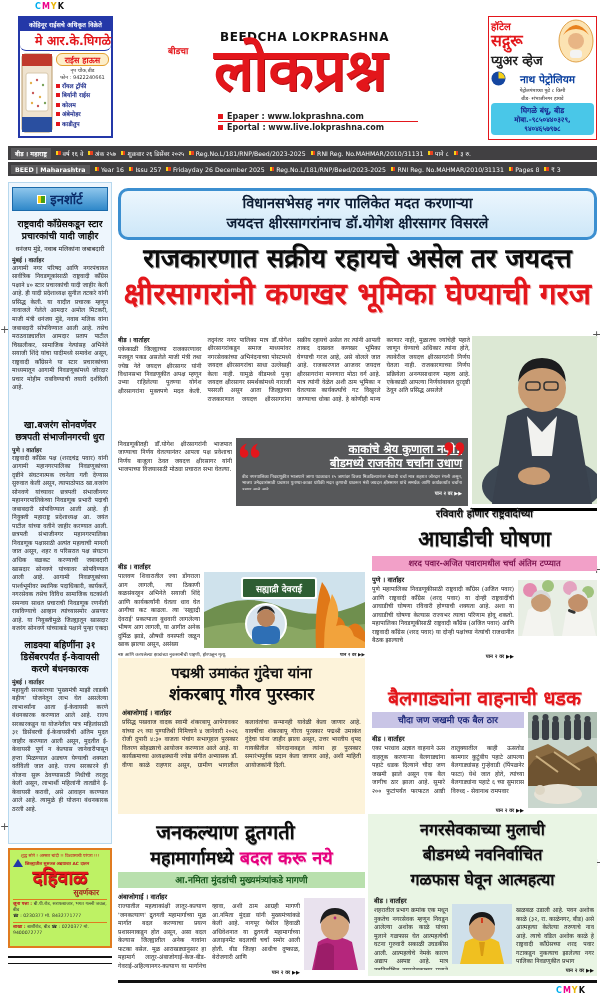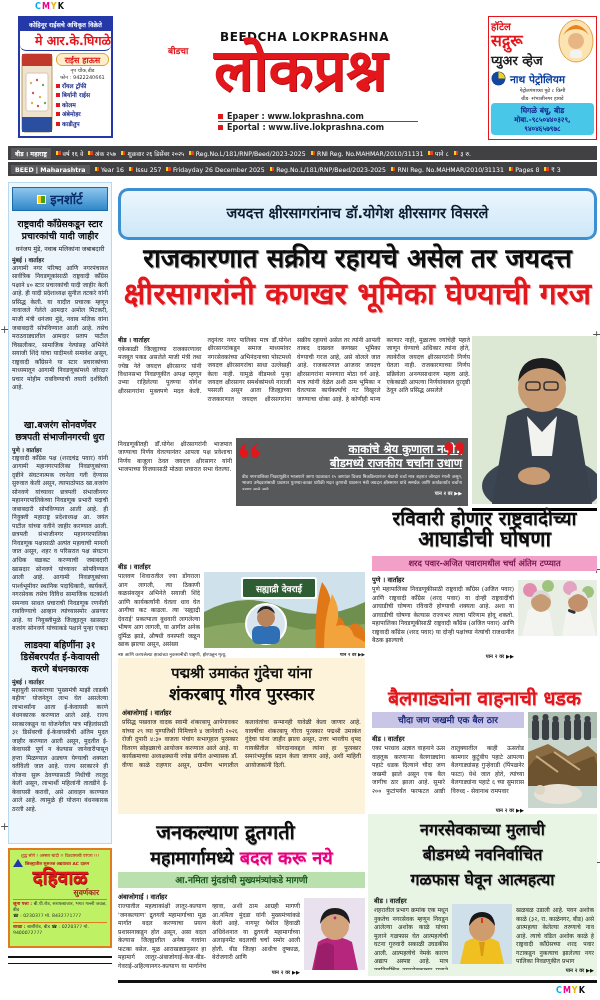--- a/index.html
+++ b/index.html
@@ -33,21 +33,21 @@
   .mh-links .row{display:flex;align-items:center;gap:4px;margin-bottom:1px;}
   .mh-links .row i{width:5px;height:5px;background:#e3161b;display:inline-block;}
   .mh-links .u{border-bottom:1px solid #e3161b;}
 
   
   .adR{left:488px;top:16px;width:109px;height:124px;border:1px solid #e3161b;background:#fff;box-sizing:border-box;padding:2px;}
   .adR-top{display:flex;}
   .adR-h1{font-size:10px;font-weight:bold;color:#e3161b;}
   .adR-h2{font-size:16px;font-weight:bold;color:#e3161b;line-height:1;}
   .adR-veg{font-size:13px;font-weight:bold;color:#222;margin-top:2px;}
-  .adR-bp{display:flex;align-items:center;gap:4px;margin-top:2px;}
+  .adR-bp{display:flex;align-items:center;gap:14px;margin-top:2px;}
   .adR-petro{font-size:10.5px;font-weight:bold;color:#0a3f9e;}
   .adR-addr{font-size:5px;color:#222;text-align:center;line-height:1.3;margin-top:1px;}
   .adR-box{background:#49c7e8;border-radius:4px;margin-top:2px;padding:2px 0;text-align:center;color:#17268f;font-weight:bold;}
   .adR-box .n{font-size:7.5px;}
   .adR-box .p{font-size:7px;}
 
   
   .ibar{left:8px;width:589px;height:14px;background:#414042;display:flex;align-items:center;gap:5px;padding:0 3px;box-sizing:border-box;}
   .ibar .lead-cell{background:#5a595b;color:#fff;font-size:6.3px;font-weight:bold;padding:1px 4px;flex:none;}
   .ibar .cell{display:flex;align-items:center;gap:2px;color:#fff;font-size:6.2px;white-space:nowrap;}
@@ -106,21 +106,21 @@
   .shbox{left:118px;top:512px;width:247px;height:46px;background:#4a4a4c;border:2px solid #2e2e2e;box-sizing:border-box;
          display:flex;flex-direction:column;justify-content:center;}
   .shbox div{font-size:13.5px;font-weight:bold;text-align:center;line-height:1.25;color:#fff;}
   .shbox .yl{color:#f7d117;}
   .sh-by{left:118px;top:562px;}
   .sh-txt{left:118px;top:572px;width:82px;height:78px;}
   .sh-photo{left:204px;top:572px;width:161px;height:76px;}
   .sh-cap{left:118px;top:651px;width:247px;display:flex;justify-content:space-between;font-size:4.6px;color:#222;}
 
   
-  .ncp-h1{left:372px;top:508px;width:225px;font-size:19px;font-weight:bold;text-align:center;color:#0d0d0d;line-height:1.1;text-shadow:.5px .5px 0 #aaa;}
+  .ncp-h1{left:372px;top:508px;width:225px;font-size:10px;font-weight:bold;text-align:center;color:#0d0d0d;line-height:1.1;text-shadow:.5px .5px 0 #aaa;}
   .ncp-h2{left:372px;top:528px;width:225px;font-size:21px;font-weight:bold;text-align:center;color:#0d0d0d;line-height:1.1;text-shadow:.5px .5px 0 #aaa;}
   .ncp-bar{left:372px;top:556px;width:225px;height:15px;background:#f2a0c8;color:#7c1450;font-size:8.3px;font-weight:bold;text-align:center;line-height:15px;}
   .ncp-txt{left:372px;top:576px;width:142px;height:74px;}
   .ncp-photo{left:518px;top:580px;width:79px;height:56px;}
   .ncp-cont{left:430px;top:652px;width:84px;}
 
   
   .pad-bg{left:118px;top:658px;width:247px;height:156px;background:#fdf3da;}
   .pad-h1{left:118px;top:662px;width:247px;font-size:14.5px;font-weight:bold;text-align:center;color:#111;}
   .pad-h2{left:118px;top:682px;width:247px;font-size:17px;font-weight:bold;text-align:center;color:#111;}
@@ -356,20 +356,21 @@
       <span class="adG-cap">जिल्ह्यातील सुसज्ज अद्ययावत AC दालन</span>
     </div>
     <div class="adG-name">दहिवाळ</div>
     <div class="adG-tag">सुवर्णकार</div>
     <div class="adG-row"><b>जुना पत्ता :</b> <span>बी.पी.रोड, सराफबाजार, भगत गल्ली जवळ, बीड</span><br><span>☎ : 0230377 मो. 8432771777</span></div>
     <div class="adG-row"><b>शाखा :</b> <span>बार्शीरोड, बीड</span> <span>☎ : 0220377 मो. 9400072777</span></div>
   </div>
   <div class="abs dblline"></div>
 
   <div class="abs kickbox">
+    <div>विधानसभेसह नगर पालिकेत मदत करणाऱ्या</div>
     <div>जयदत्त क्षीरसागरांनाच डॉ.योगेश क्षीरसागर विसरले</div>
   </div>
   <div class="abs mainh1">राजकारणात सक्रीय रहायचे असेल तर जयदत्त</div>
   <div class="abs mainh2">क्षीरसागरांनी कणखर भूमिका घेण्याची गरज</div>
 
   <div class="abs leadcols ovh">
     <b class="by">बीड । वार्ताहर</b><br>
     <span>एकेकाळी जिल्ह्याच्या राजकारणावर मजबूत पकड असलेले माजी मंत्री तथा ज्येष्ठ नेते जयदत्त क्षीरसागर यांनी विधानसभा निवडणूकीत अपक्ष म्हणून उभ्या राहिलेल्या पुतण्या योगेश क्षीरसागरांना मुक्तपणे मदत केली. तद्नंतर नगर पालिका मात्र डॉ.योगेश क्षीरसागरांकडून समाज माध्यमांवर नगरसेवकांच्या अभिनंदनाच्या पोस्टमध्ये जयदत्त क्षीरसागरांचा साधा उल्लेखही केला नाही. यामुळे बीडमध्ये पुन्हा जयदत्त क्षीरसागर समर्थकांमध्ये नाराजी पसरली असून आता जिल्ह्याच्या राजकारणात जयदत्त क्षीरसागरांना सक्रीय रहायचे असेल तर त्यांनी आपली ताकद दाखवत कणखर भूमिका घेण्याची गरज आहे, असे बोलले जात आहे. राजकारणात आजवर जयदत्त क्षीरसागरांना मानणारा मोठा वर्ग आहे. मात्र त्यांनी वेळेत अशी ठाम भूमिका न घेतल्यास कार्यकर्त्यांचे गट विखुरले जाण्याचा धोका आहे. हे कोणीही मान्य करणार नाही, मुळातच ज्यांचेही पहाते जाणून घेण्याचे अधिकार त्यांना होते, त्याबेरीज जयदत्त क्षीरसागरांनी निर्णय घेतला नाही. राजकारणाच्या निर्णय प्रक्रियेला अनन्यसाधारण महत्व आहे. एकेकाळी आपल्या निर्णयांबाबत दूरदृष्टी ठेवून अति प्रसिद्ध असलेले</span>
   </div>
   <div class="abs col1cont">निवडणूकीतही डॉ.योगेश क्षीरसागरांनी भाजपात जाण्याचा निर्णय घेतल्यानंतर आपला पक्ष प्रवेशाचा निर्णय बाजूला ठेवत जयदत्त क्षीरसागर यांनी भाजपाच्या विजयासाठी मोठ्या प्रचारात सभा घेतल्या.</div>

